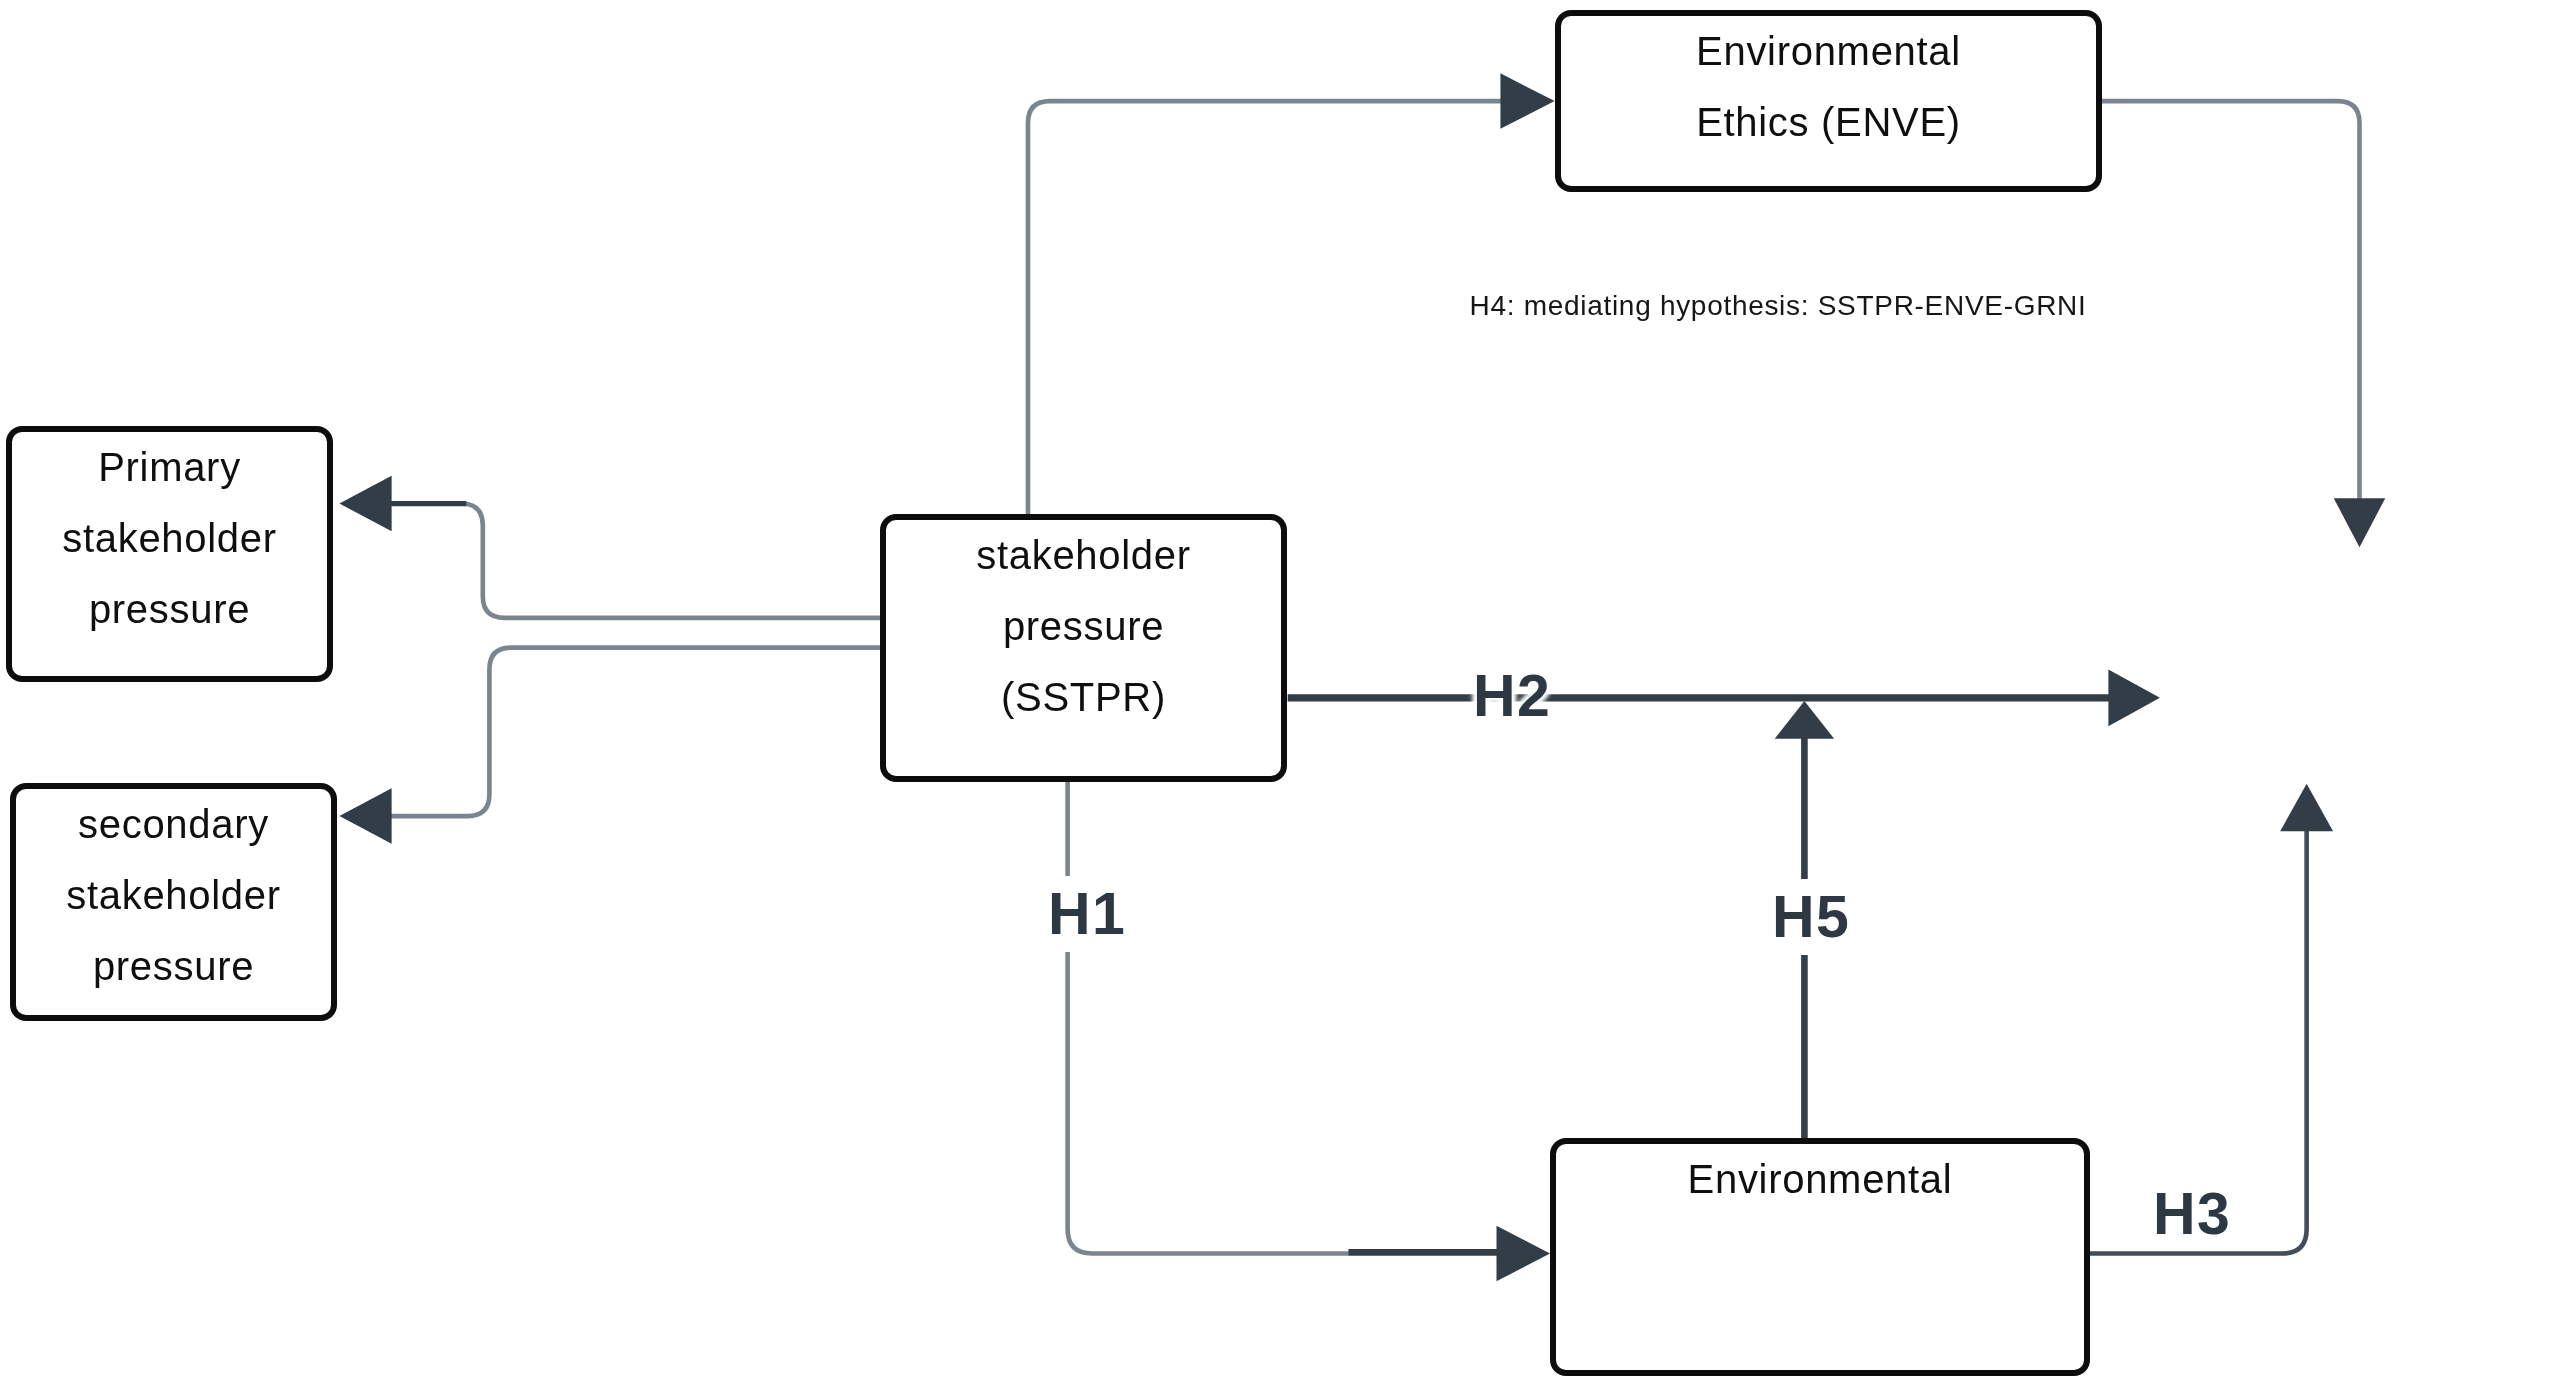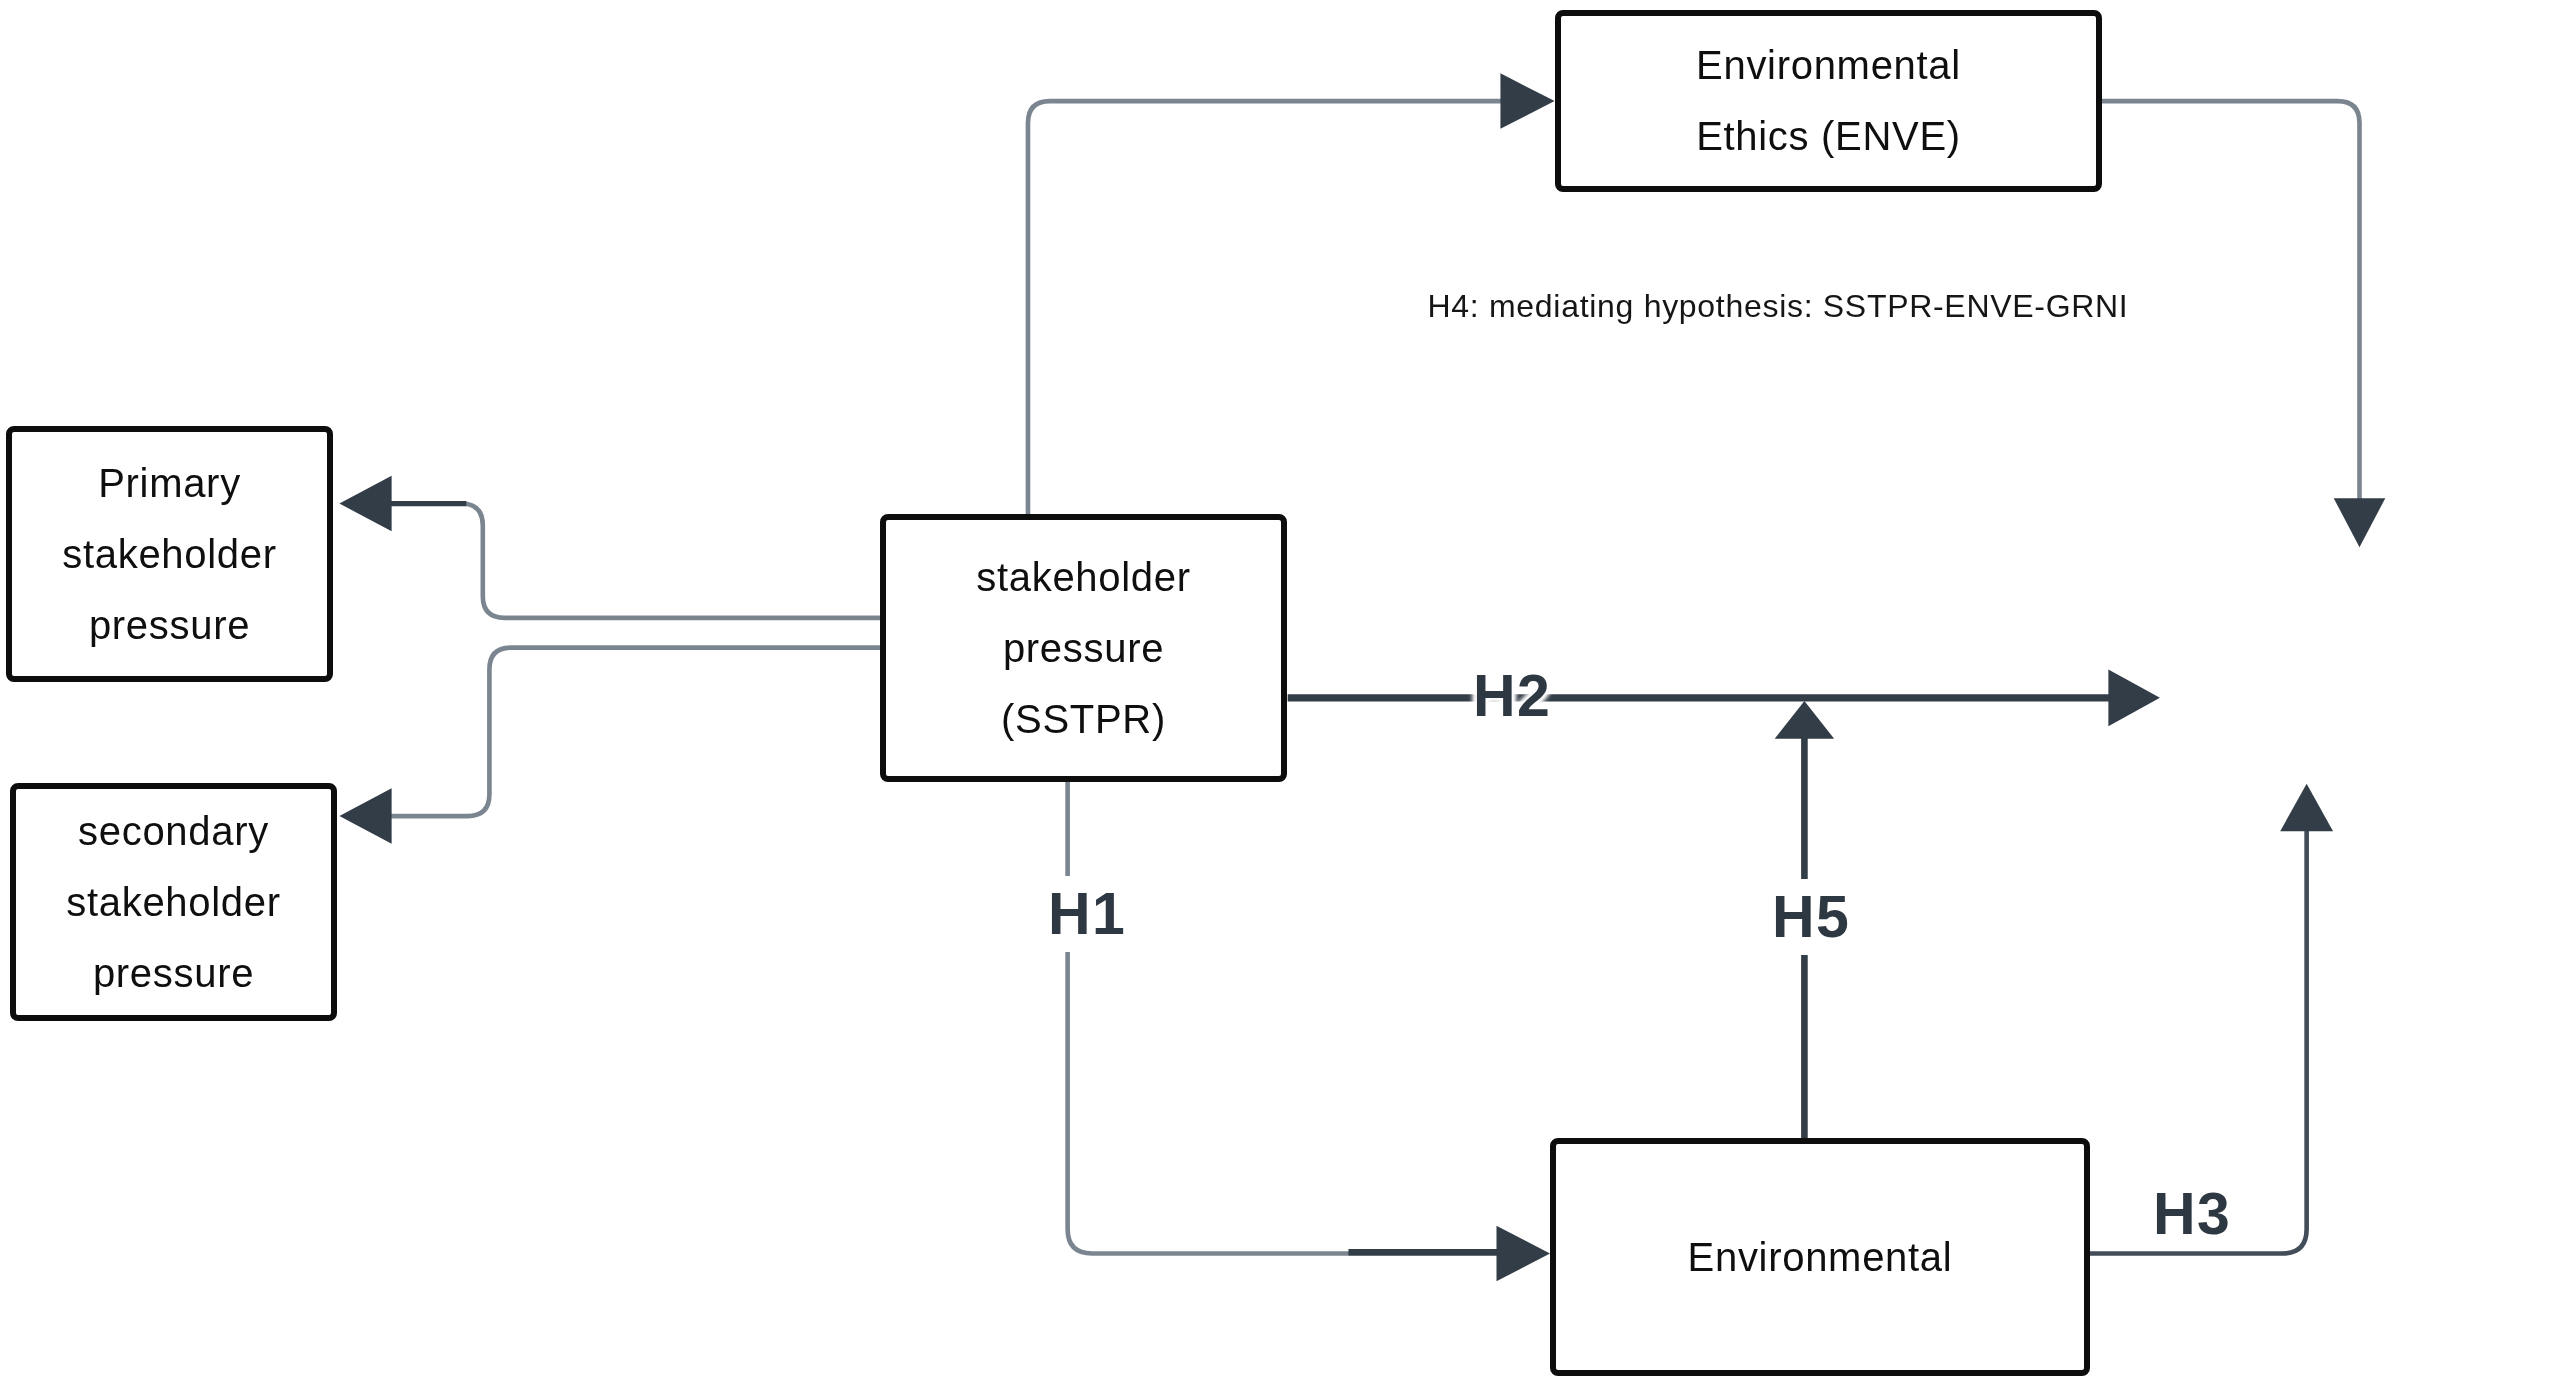--- a/index.html
+++ b/index.html
@@ -20,22 +20,22 @@
     font-family:"Liberation Sans", sans-serif;
     overflow:hidden;
   }
   .wires{position:absolute;left:0;top:0;width:2576px;height:1391px;}
   .wires path{fill:none;stroke-linecap:butt;}
   .box{
     position:absolute;
     box-sizing:border-box;
     background:var(--background);
     border:6px solid var(--box-border);
-    border-radius:8px;
-    display:flex;align-items:center;justify-content:center;
+    border-radius:16px;
+    display:flex;align-items:flex-start;justify-content:center;
     text-align:center;
   }
   .box-label{
     font-size:40px;line-height:71px;
     color:var(--box-text);
     letter-spacing:0.7px;
   }
   .h-label{
     position:absolute;
     transform:translate(-50%,-50%);
@@ -47,21 +47,21 @@
   .h-label.gap{background:var(--background);padding:4px 10.6px;}
   .h-label.halo{
     text-shadow:
       0 0 6.6px var(--background), 0 0 6.6px var(--background),
       4px 0 5.3px var(--background), -4px 0 5.3px var(--background),
       0 4px 5.3px var(--background), 0 -4px 5.3px var(--background);
   }
   .note{
     position:absolute;
     transform:translate(-50%,-50%);
-    font-size:32px;
+    font-size:28px;
     color:var(--note-text);
     white-space:nowrap;
     letter-spacing:0.7px;
   }
 </style>
 </head>
 <body>
 
 <div class="canvas">
 

